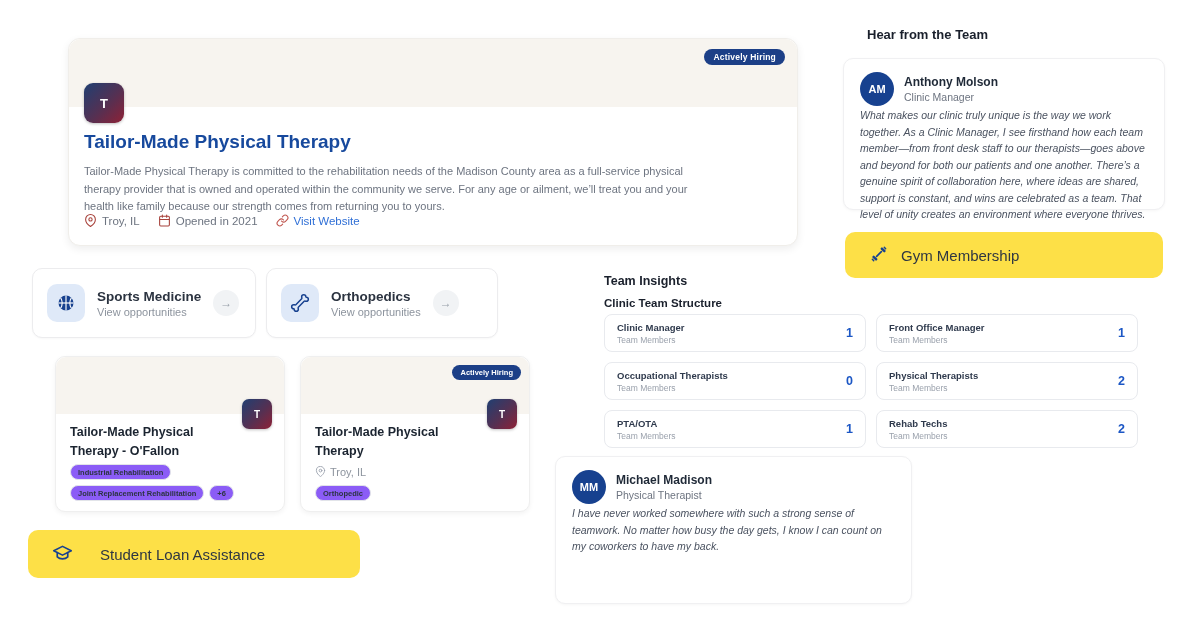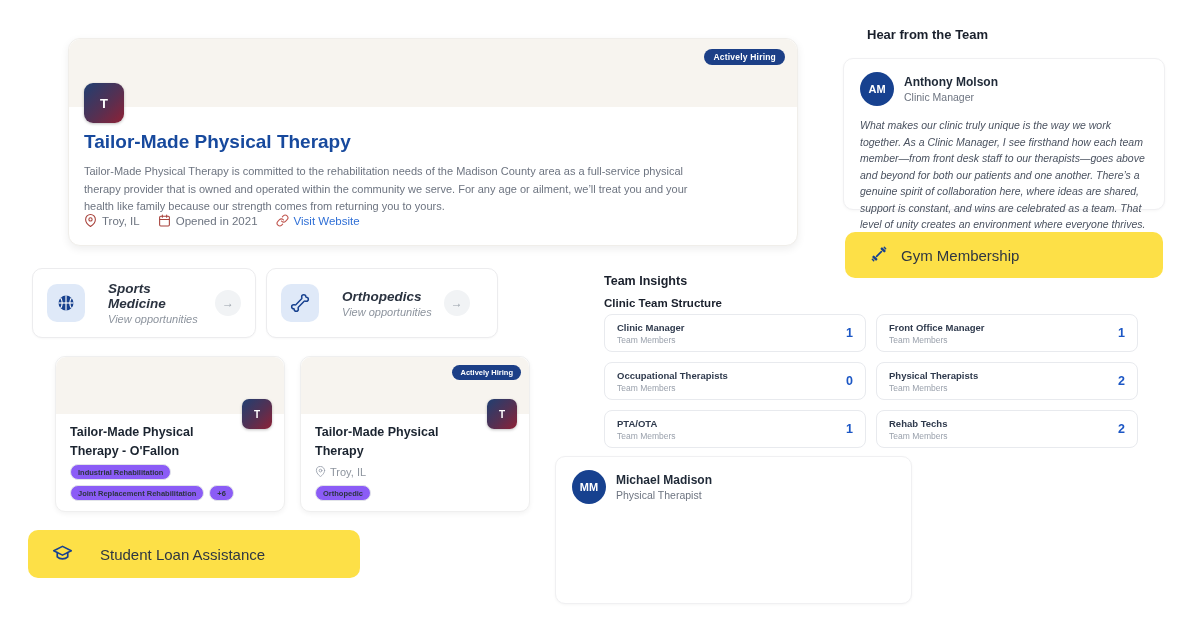--- a/index.html
+++ b/index.html
@@ -26,21 +26,21 @@
   .link-blue { color:#2f6fd6; text-decoration:none; cursor:pointer; }
 
   
   .spec-card { position:absolute; top:268px; height:70px; background:#fff; border:1px solid #ececee;
     border-radius:10px; display:flex; align-items:center; padding:0 14px; cursor:pointer;
     box-shadow:0 1px 2px rgba(0,0,0,.03); }
   .spec-card.c1 { left:32px; width:224px; }
   .spec-card.c2 { left:266px; width:232px; }
   .icon-box { width:38px; height:38px; border-radius:10px; background:#dfe9f8; display:flex;
     align-items:center; justify-content:center; flex:none; }
-  .spec-text { margin-left:23px;font-style:italic; }
+  .spec-text { margin-left:12px; }
   .spec-title { font-size:13.5px; font-weight:600; color:#2b3340; }
   .spec-sub { font-size:11px; color:#8d949e; margin-top:2px; }
   .arrow-btn { width:26px; height:26px; border-radius:50%; background:#f1f3f5; color:#9aa2ab;
     display:flex; align-items:center; justify-content:center; font-size:12px; margin-left:12px; flex:none; cursor:pointer; }
 
   
   .loc-card { position:absolute; top:356px; width:230px; height:156px; background:#fff;
     border:1px solid #efefef; border-radius:10px; box-shadow:0 2px 5px rgba(0,0,0,.05); cursor:pointer; }
   .loc-card.c1 { left:55px; }
   .loc-card.c2 { left:300px; }
@@ -68,21 +68,21 @@
   .side-heading { position:absolute; left:843px; top:27px; font-size:13px; font-weight:700; color:#1a202c;margin-left:24px; }
   .tcard { position:absolute; background:#fff; border:1px solid #f0f0f2; border-radius:10px;
     box-shadow:0 1px 3px rgba(0,0,0,.04); padding:13px 16px; }
   .tcard.am { left:843px; top:58px; width:322px; height:152px; }
   .tcard.mm { left:555px; top:456px; width:357px; height:148px; }
   .t-head { display:flex; align-items:center; gap:10px; }
   .avatar { width:34px; height:34px; border-radius:50%; background:#17418f; color:#fff; font-size:11px;
     font-weight:700; display:flex; align-items:center; justify-content:center; flex:none; }
   .t-name { font-size:12px; font-weight:700; color:#1f2937; }
   .t-role { font-size:10.5px; color:#6d7480; margin-top:2px; }
-  .t-quote { font-style:italic; font-size:10.5px; color:#4a5260; line-height:1.58; margin-top:11px; }
+  .t-quote { font-style:italic; font-size:10.5px; color:#4a5260; line-height:1.58; margin-top:1px; }
 
   
   .ti-heading { position:absolute; left:604px; top:274px; font-size:12.5px; font-weight:700; color:#1a202c; }
   .ti-subheading { position:absolute; left:604px; top:297px; font-size:11.5px; font-weight:700; color:#1a202c; }
   .ti-grid { position:absolute; left:604px; top:314px; width:534px; display:grid;
     grid-template-columns:1fr 1fr; gap:10px 10px; }
   .ti-card { height:38px; background:#fff; border:1px solid #e8eaee; border-radius:8px;
     display:flex; align-items:center; justify-content:space-between; padding:0 12px; }
   .ti-label { font-size:9.5px; font-weight:600; color:#2f3a4d; }
   .ti-sub { font-size:8.5px; color:#9aa1ac; margin-top:2px; }
@@ -294,15 +294,16 @@
   </div>
 
   <article class="tcard mm">
     <div class="t-head">
       <div class="avatar">MM</div>
       <div>
         <div class="t-name">Michael Madison</div>
         <div class="t-role">Physical Therapist</div>
       </div>
     </div>
+    <p class="t-quote">I have never worked somewhere with such a strong sense of teamwork. No matter how busy the day gets, I know I can count on my coworkers to have my back.</p>
   </article>
 
 </div>
 
 </body></html>

